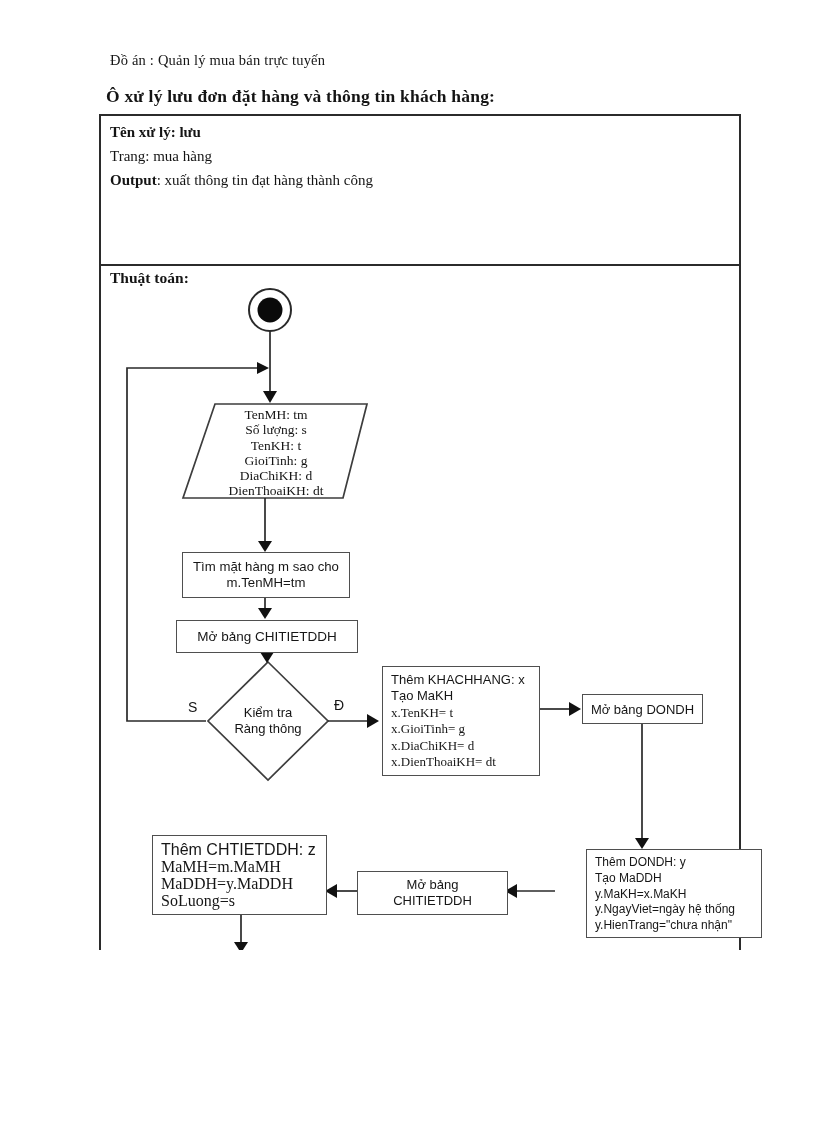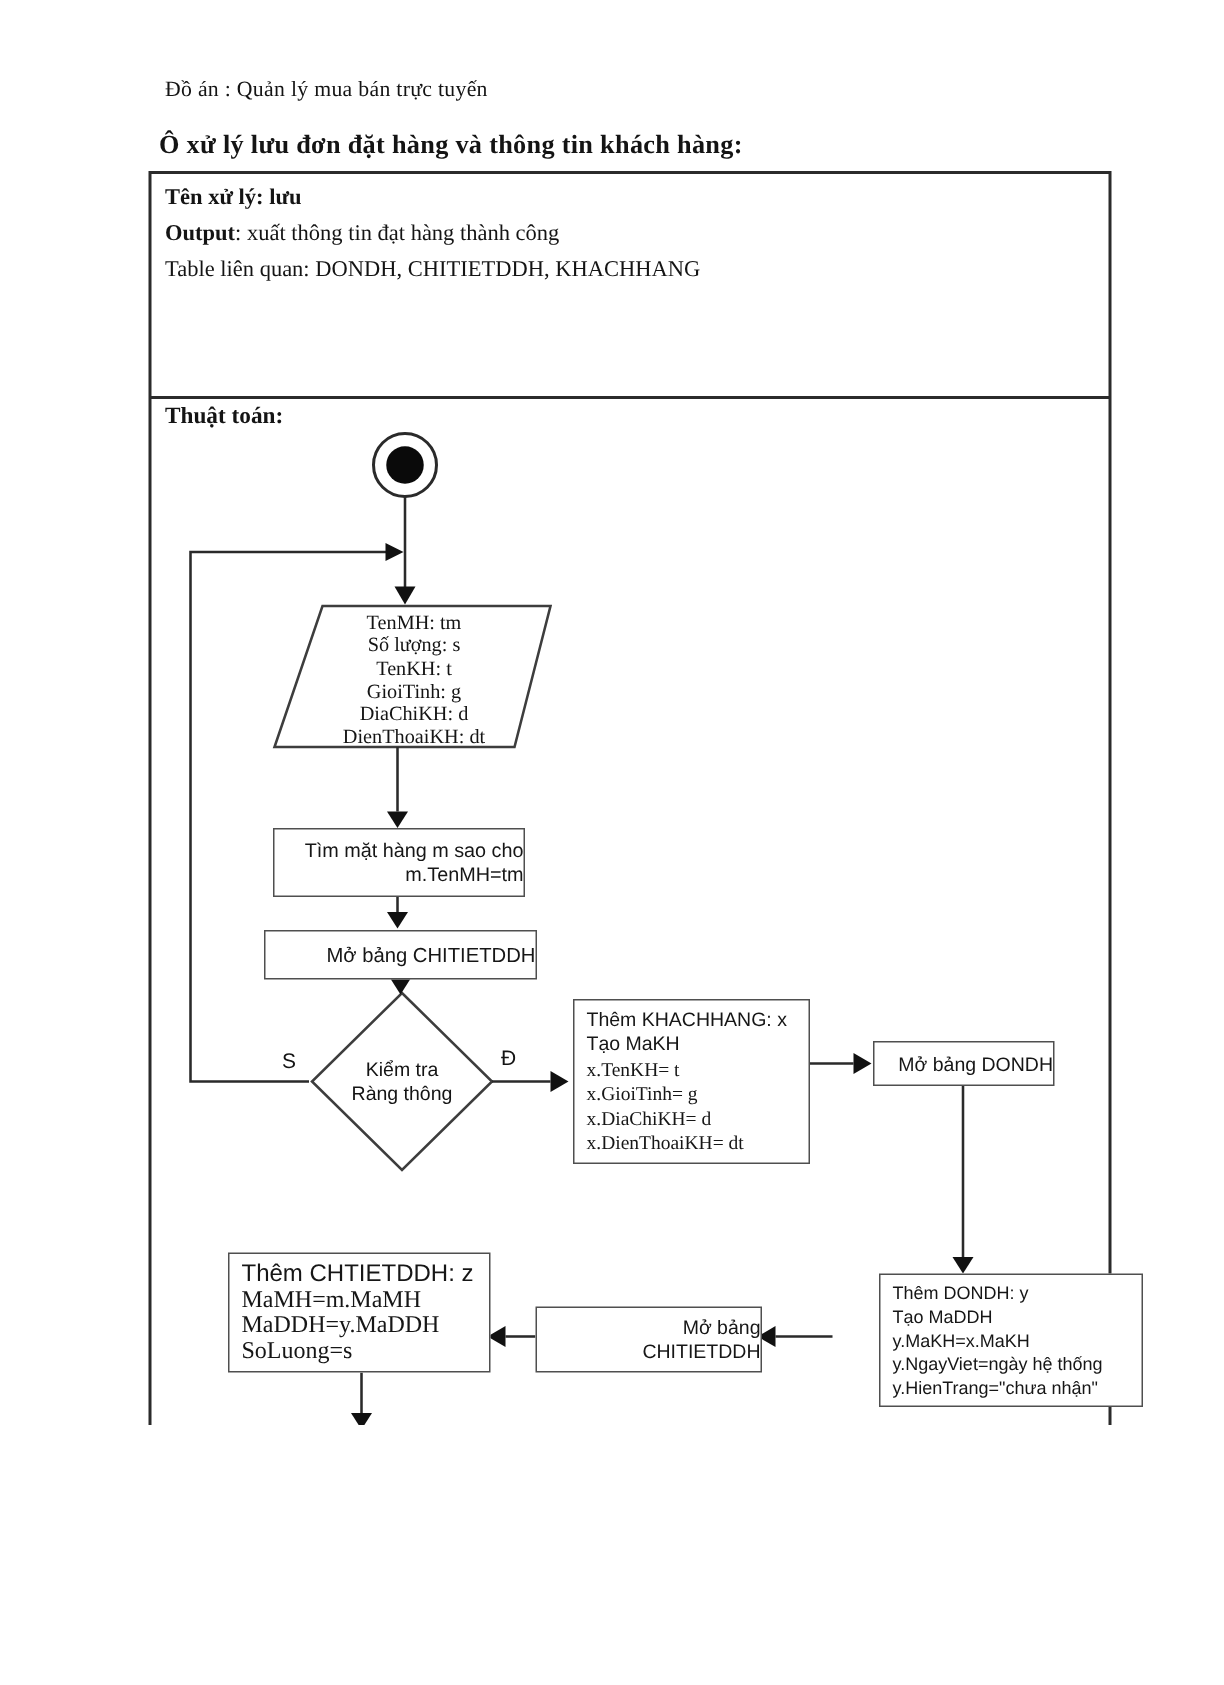--- a/index.html
+++ b/index.html
@@ -11,41 +11,41 @@
   .doc-header{left:110px;top:52px;font-size:14.5px;letter-spacing:0.2px;}
   .doc-title{left:106px;top:86px;font-size:17.5px;font-weight:bold;letter-spacing:0.2px;}
   .proc-table{left:99px;top:114px;width:642px;height:884px;border:2px solid #2b2b2b;box-sizing:border-box;}
   .info-cell{position:absolute;left:100px;top:117px;width:622px;padding:3px 10px 0 10px;}
   .info-row{font-size:15px;line-height:24px;margin:0;}
   .divider{left:100px;top:264px;width:640px;height:2px;background:#2b2b2b;}
   .algo-label{left:110px;top:269px;font-size:15.5px;font-weight:bold;}
   .doc-footer{left:620px;top:1049px;width:120px;text-align:center;font-size:14.5px;}
   svg.fc-lines{position:absolute;left:0;top:0;}
   .fc-box{position:absolute;border:1.6px solid #4f4f4f;background:#ffffff;box-sizing:border-box;color:#161616;}
-  .fc-center{display:flex;flex-direction:column;align-items:flex-end;justify-content:center;text-align:center;}
+  .fc-center{display:flex;flex-direction:column;align-items:center;justify-content:center;text-align:center;}
   .fc-left{padding:5px 8px;}
   .fc-line{white-space:nowrap;}
   .para-text{left:196px;top:407px;width:160px;text-align:center;font-size:13.5px;line-height:15.3px;}
   .diamond-text{left:208px;top:705px;width:120px;text-align:center;font-size:13px;line-height:16px;}
   .branch-label{font-size:14px;font-weight:normal;}
 </style>
 </head>
 <body>
 
 <div id="page">
 
   <div class="abs doc-header serif">Đồ án : Quản lý mua bán trực tuyến</div>
   <div class="abs doc-title serif">Ô xử lý lưu đơn đặt hàng và thông tin khách hàng:</div>
 
   <div class="abs proc-table"></div>
 
   <div class="info-cell serif">
     <p class="info-row" style="font-weight:bold;">Tên xử lý: lưu</p>
+    <p class="info-row">Trang:  mua hàng</p>
     <p class="info-row"><span style="font-weight:bold;">Output</span><span>: xuất thông tin đạt hàng thành công</span></p>
-    <p class="info-row">Table  liên quan:  DONDH,  CHITIETDDH,   KHACHHANG</p>
   </div>
 
   <div class="abs divider"></div>
   <div class="abs algo-label serif">Thuật  toán:</div>
 
   <svg class="fc-lines" width="816" height="1123" viewBox="0 0 816 1123">
     <g stroke="#2a2a2a" stroke-width="1.7" fill="none">
 
       <circle cx="270" cy="310" r="21" stroke-width="2"></circle>
       <circle cx="270" cy="310" r="12.5" fill="#0a0a0a" stroke="none"></circle>

